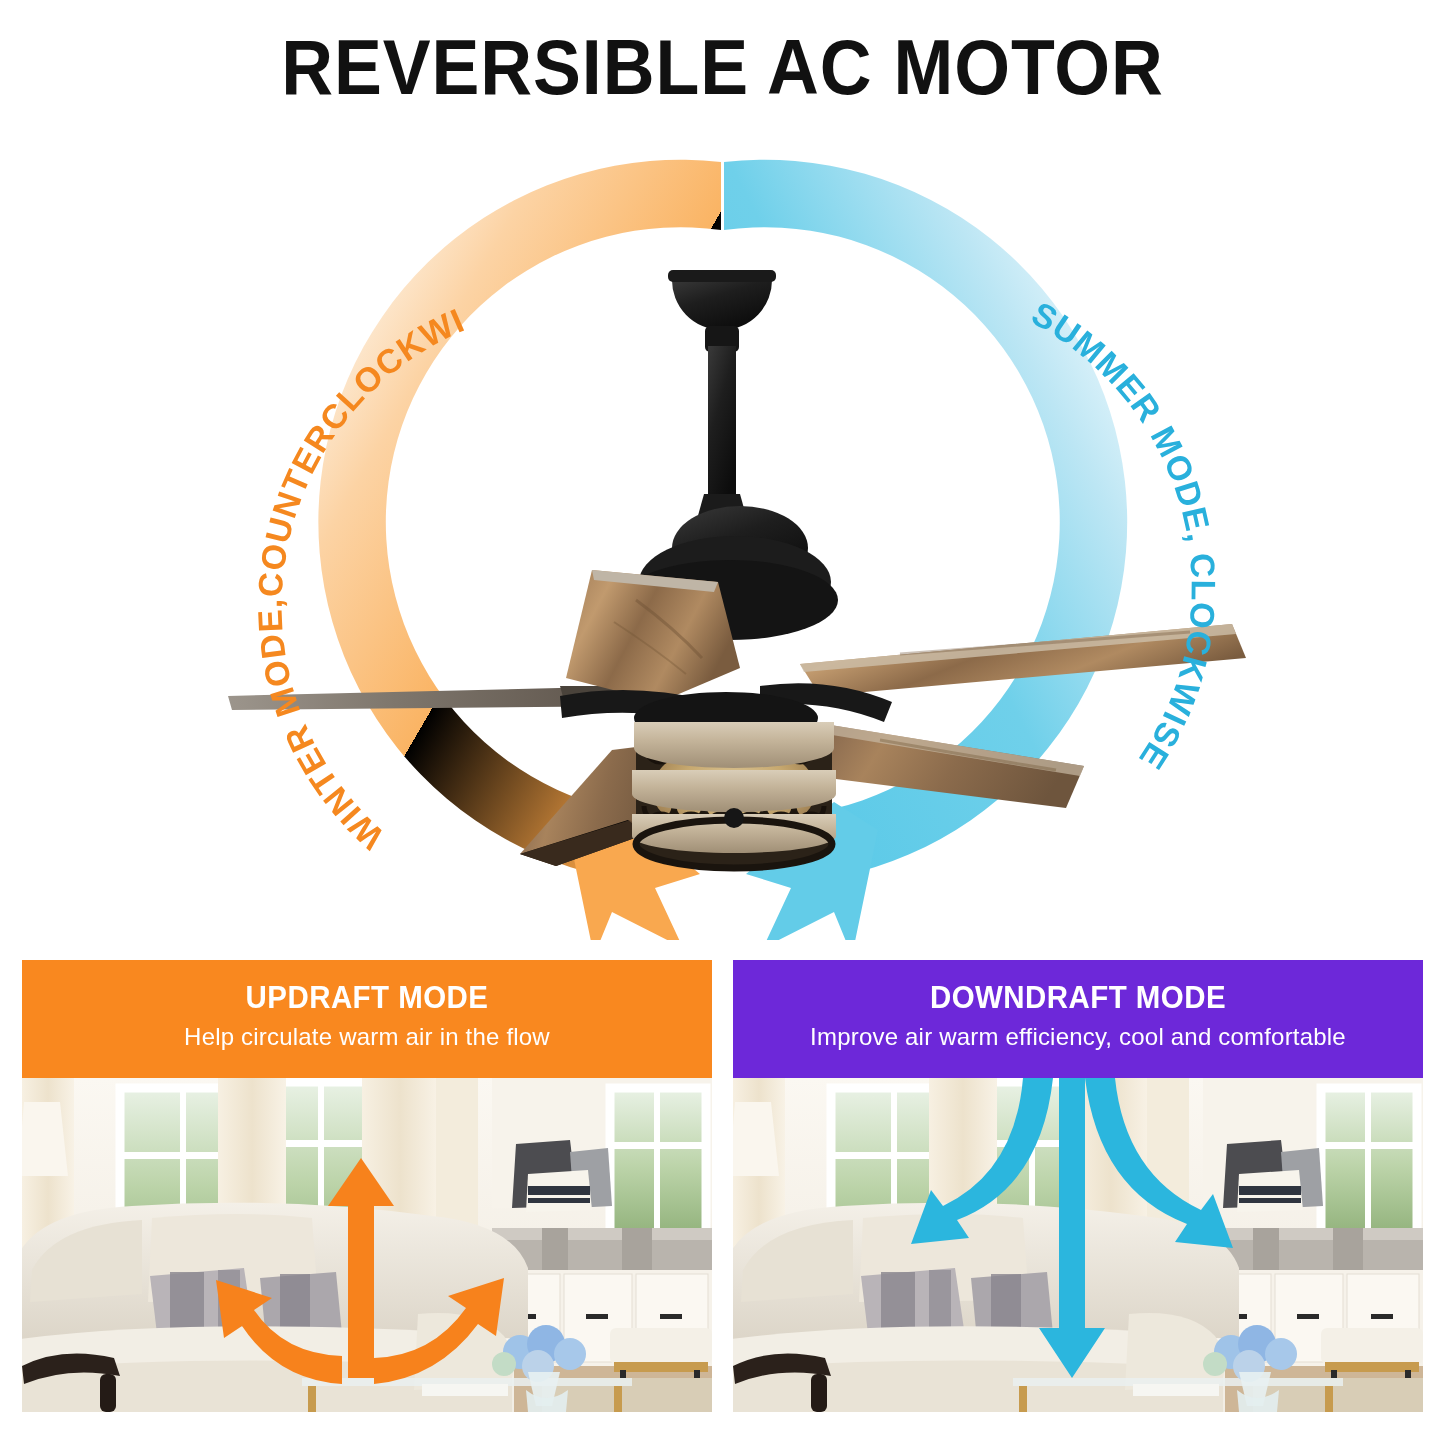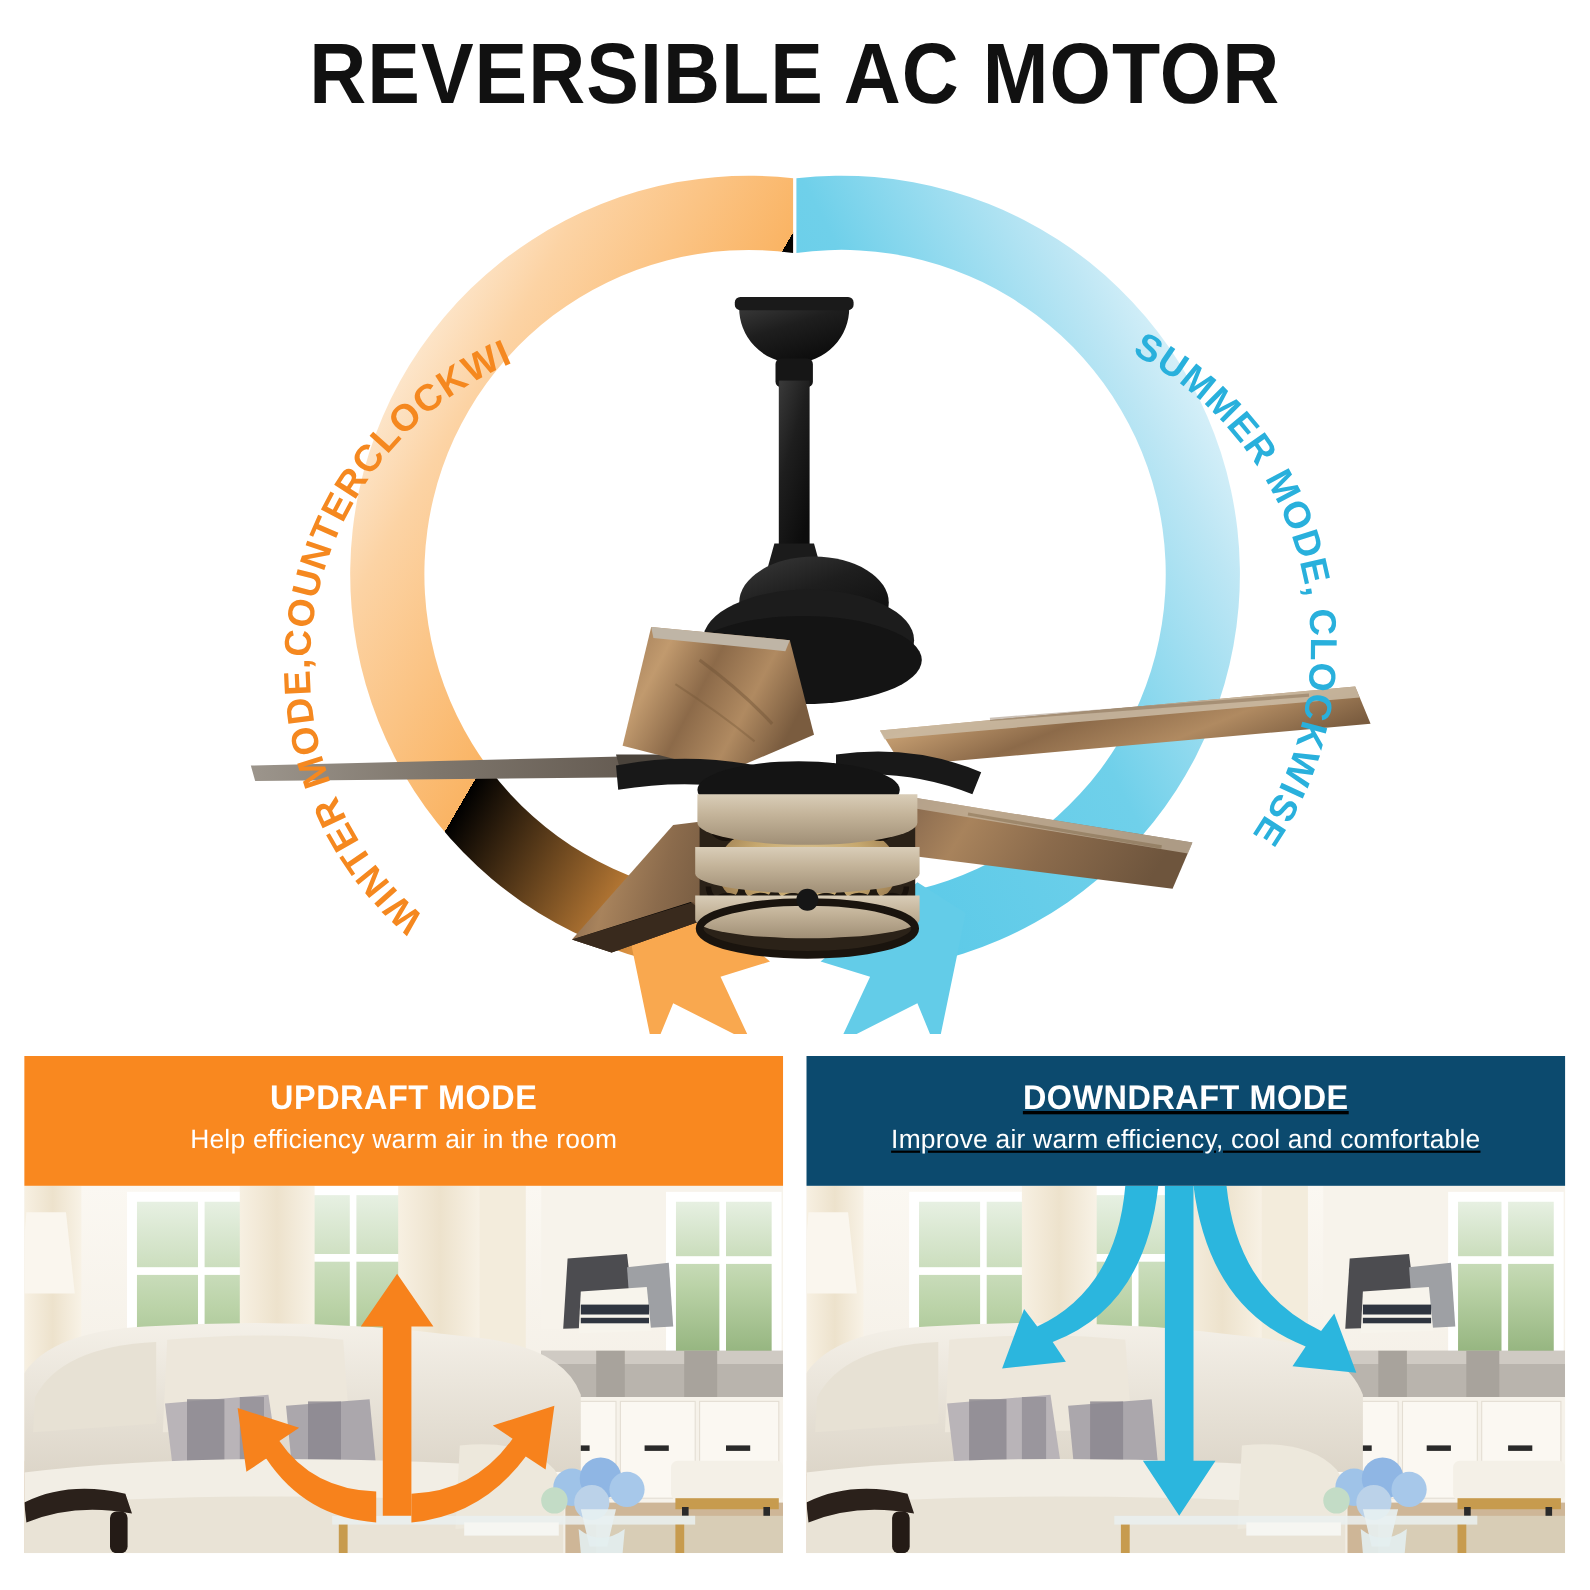--- a/index.html
+++ b/index.html
@@ -84,21 +84,21 @@
   .banner {
     position: relative;
     width: 100%;
     height: 118px;
     box-sizing: border-box;
     padding-top: 18px;
     text-align: center;
     z-index: 5;
   }
   .banner-orange { background: #F9881F; }
-  .banner-blue   { background: #0c4a6e; text-decoration: underline; }
+  .banner-blue   { background: #6d28d9; }
   .banner-title {
     font-weight: bold;
     font-size: 31px;
     color: #ffffff;
     letter-spacing: 0.5px;
     line-height: 40px;
     transform: scaleX(0.95);
   }
   .banner-sub {
     font-size: 24px;
@@ -300,21 +300,21 @@
         <textPath href="#pathRight" startOffset="2%">SUMMER MODE, CLOCKWISE</textPath>
       </text>
     </svg>
   </div>
 
   <div class="panels">
 
     <div class="panel panel-left">
       <div class="banner banner-orange">
         <div class="banner-title">UPDRAFT MODE</div>
-        <div class="banner-sub">Help efficiency warm air in the room</div>
+        <div class="banner-sub">Help circulate warm air in the flow</div>
       </div>
       <div class="photo">
         <svg width="690" height="334" viewBox="0 0 690 334">
           <defs>
             <linearGradient id="wallL" x1="0" y1="0" x2="0" y2="1">
               <stop offset="0%" stop-color="#FBF8F2"></stop>
                 <stop offset="100%" stop-color="#EFE9DE"></stop>
             </linearGradient>
             <linearGradient id="curtL" x1="0" y1="0" x2="1" y2="0">
               <stop offset="0%" stop-color="#F7F0E2"></stop>

